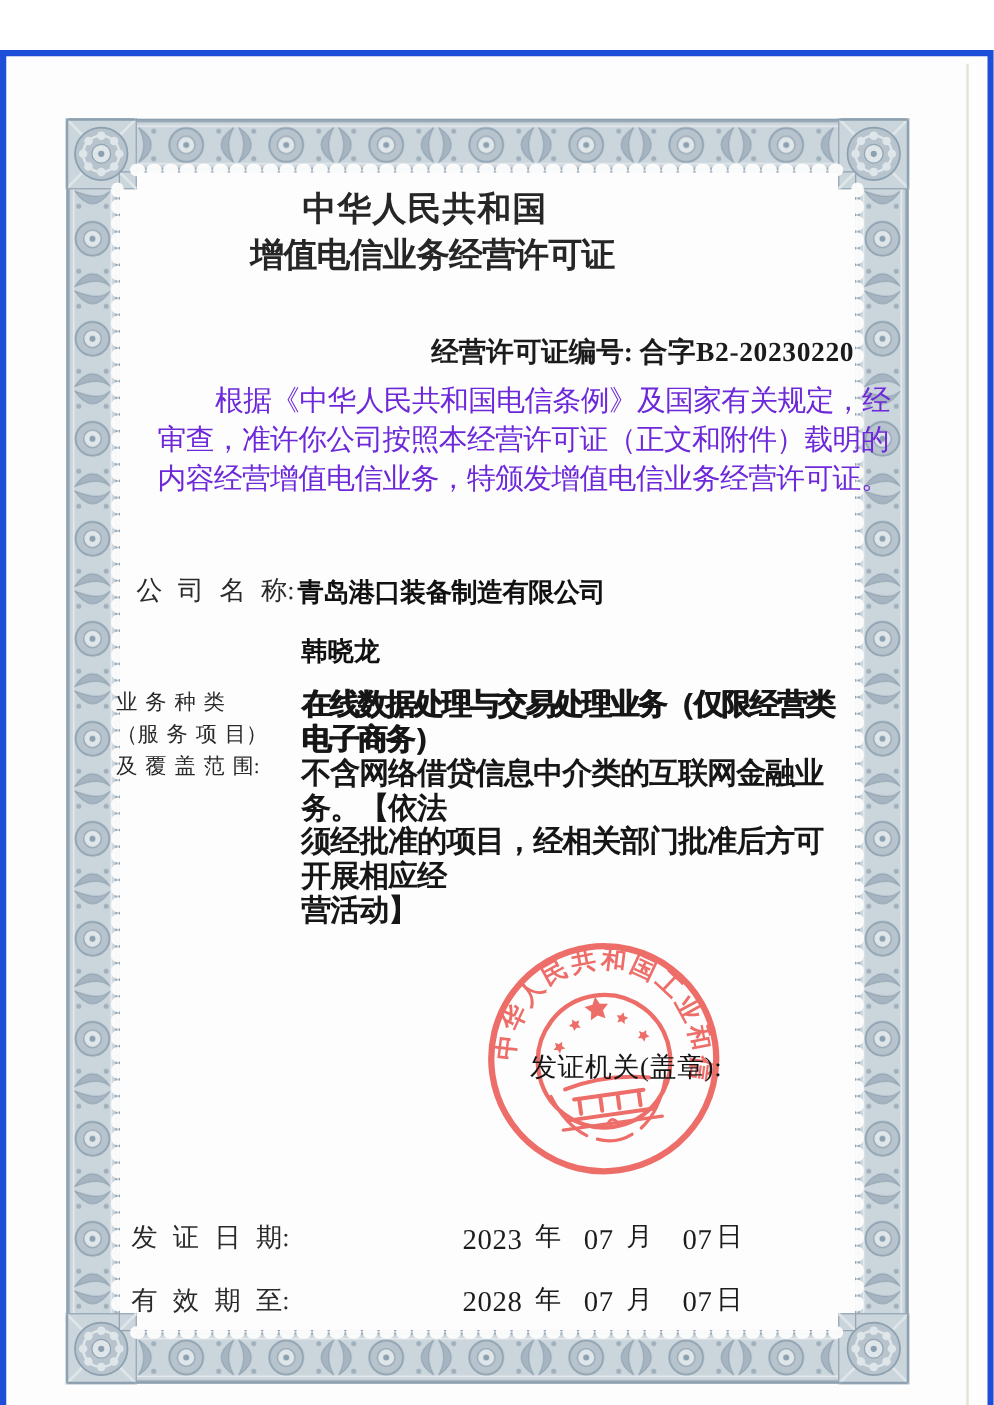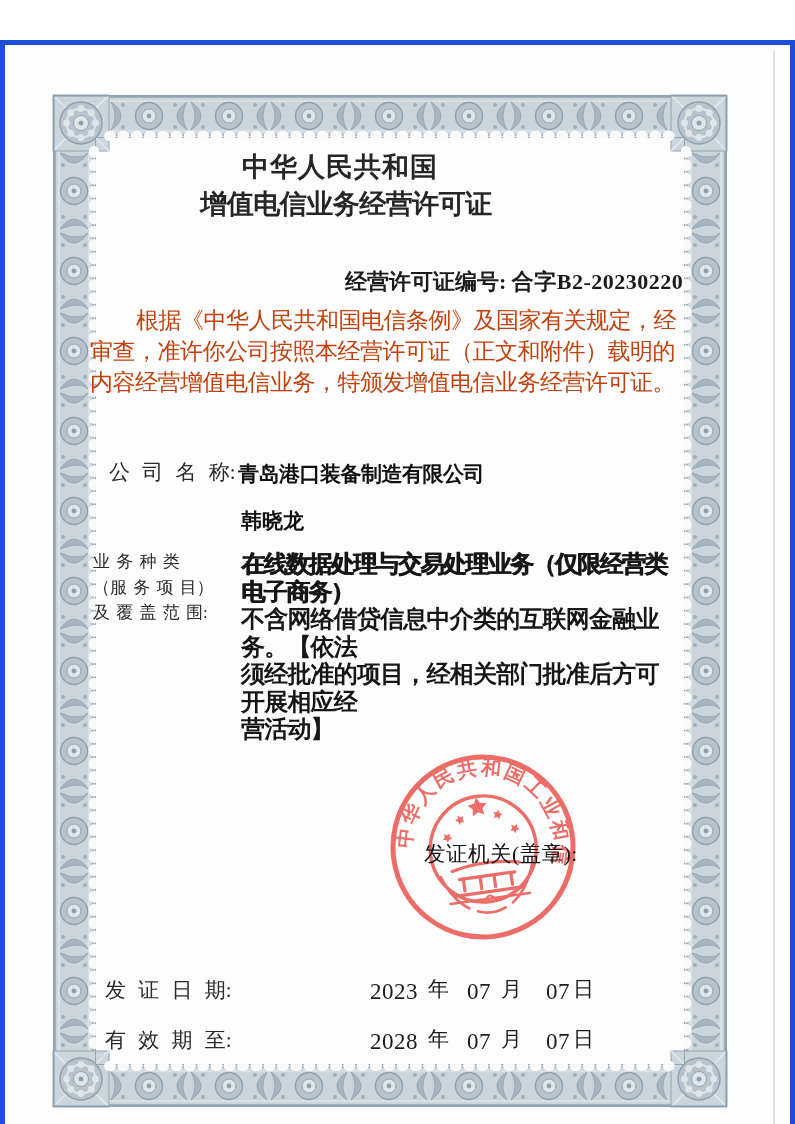--- a/index.html
+++ b/index.html
@@ -17,21 +17,21 @@
   .frame-svg { position:absolute; left:0; top:0; }
   .right-edge-line { left:768px; top:6px; width:2px; height:1112px; background:#dedccd; opacity:.8; }
 
   .title-block { left:85px; top:104px; width:500px; text-align:center; font-weight:bold; color:#262626; }
   .title-l1 { font-size:27px; line-height:37px; letter-spacing:1px; }
   .title-l2 { font-size:27px; line-height:37px; letter-spacing:-0.5px;padding-left:12px; }
 
   .license { left:340px; top:222px; font-size:22px; font-weight:bold; color:#1b1b1b; }
   .license .num { letter-spacing:0.5px; }
 
-  .intro { left:85px; top:260px; width:630px; font-size:23px; line-height:31px; color:#c2410c; letter-spacing:-0.5px; }
+  .intro { left:85px; top:260px; width:630px; font-size:23px; line-height:31px; color:#6d28d9; letter-spacing:-0.5px;padding-left:36px; }
   .intro .indent { padding-left:46px; }
 
   .flabel { font-size:21px; word-spacing:7px; color:#2a2a2a; }
   .fvalue { font-size:21px; font-weight:bold; color:#111;text-align:center; }
   .company-label { left:104px; top:413px;text-align:right; }
   .company-value { left:233px; top:415px; letter-spacing:-0.5px; }
   .legal-label   { left:100px; top:460px; }
   .legal-value   { left:236px; top:462px; }
 
   .scope-label { left:88px; top:504px; width:130px; text-align:left; font-size:17px; line-height:25.5px; word-spacing:2px; color:#2a2a2a; }

